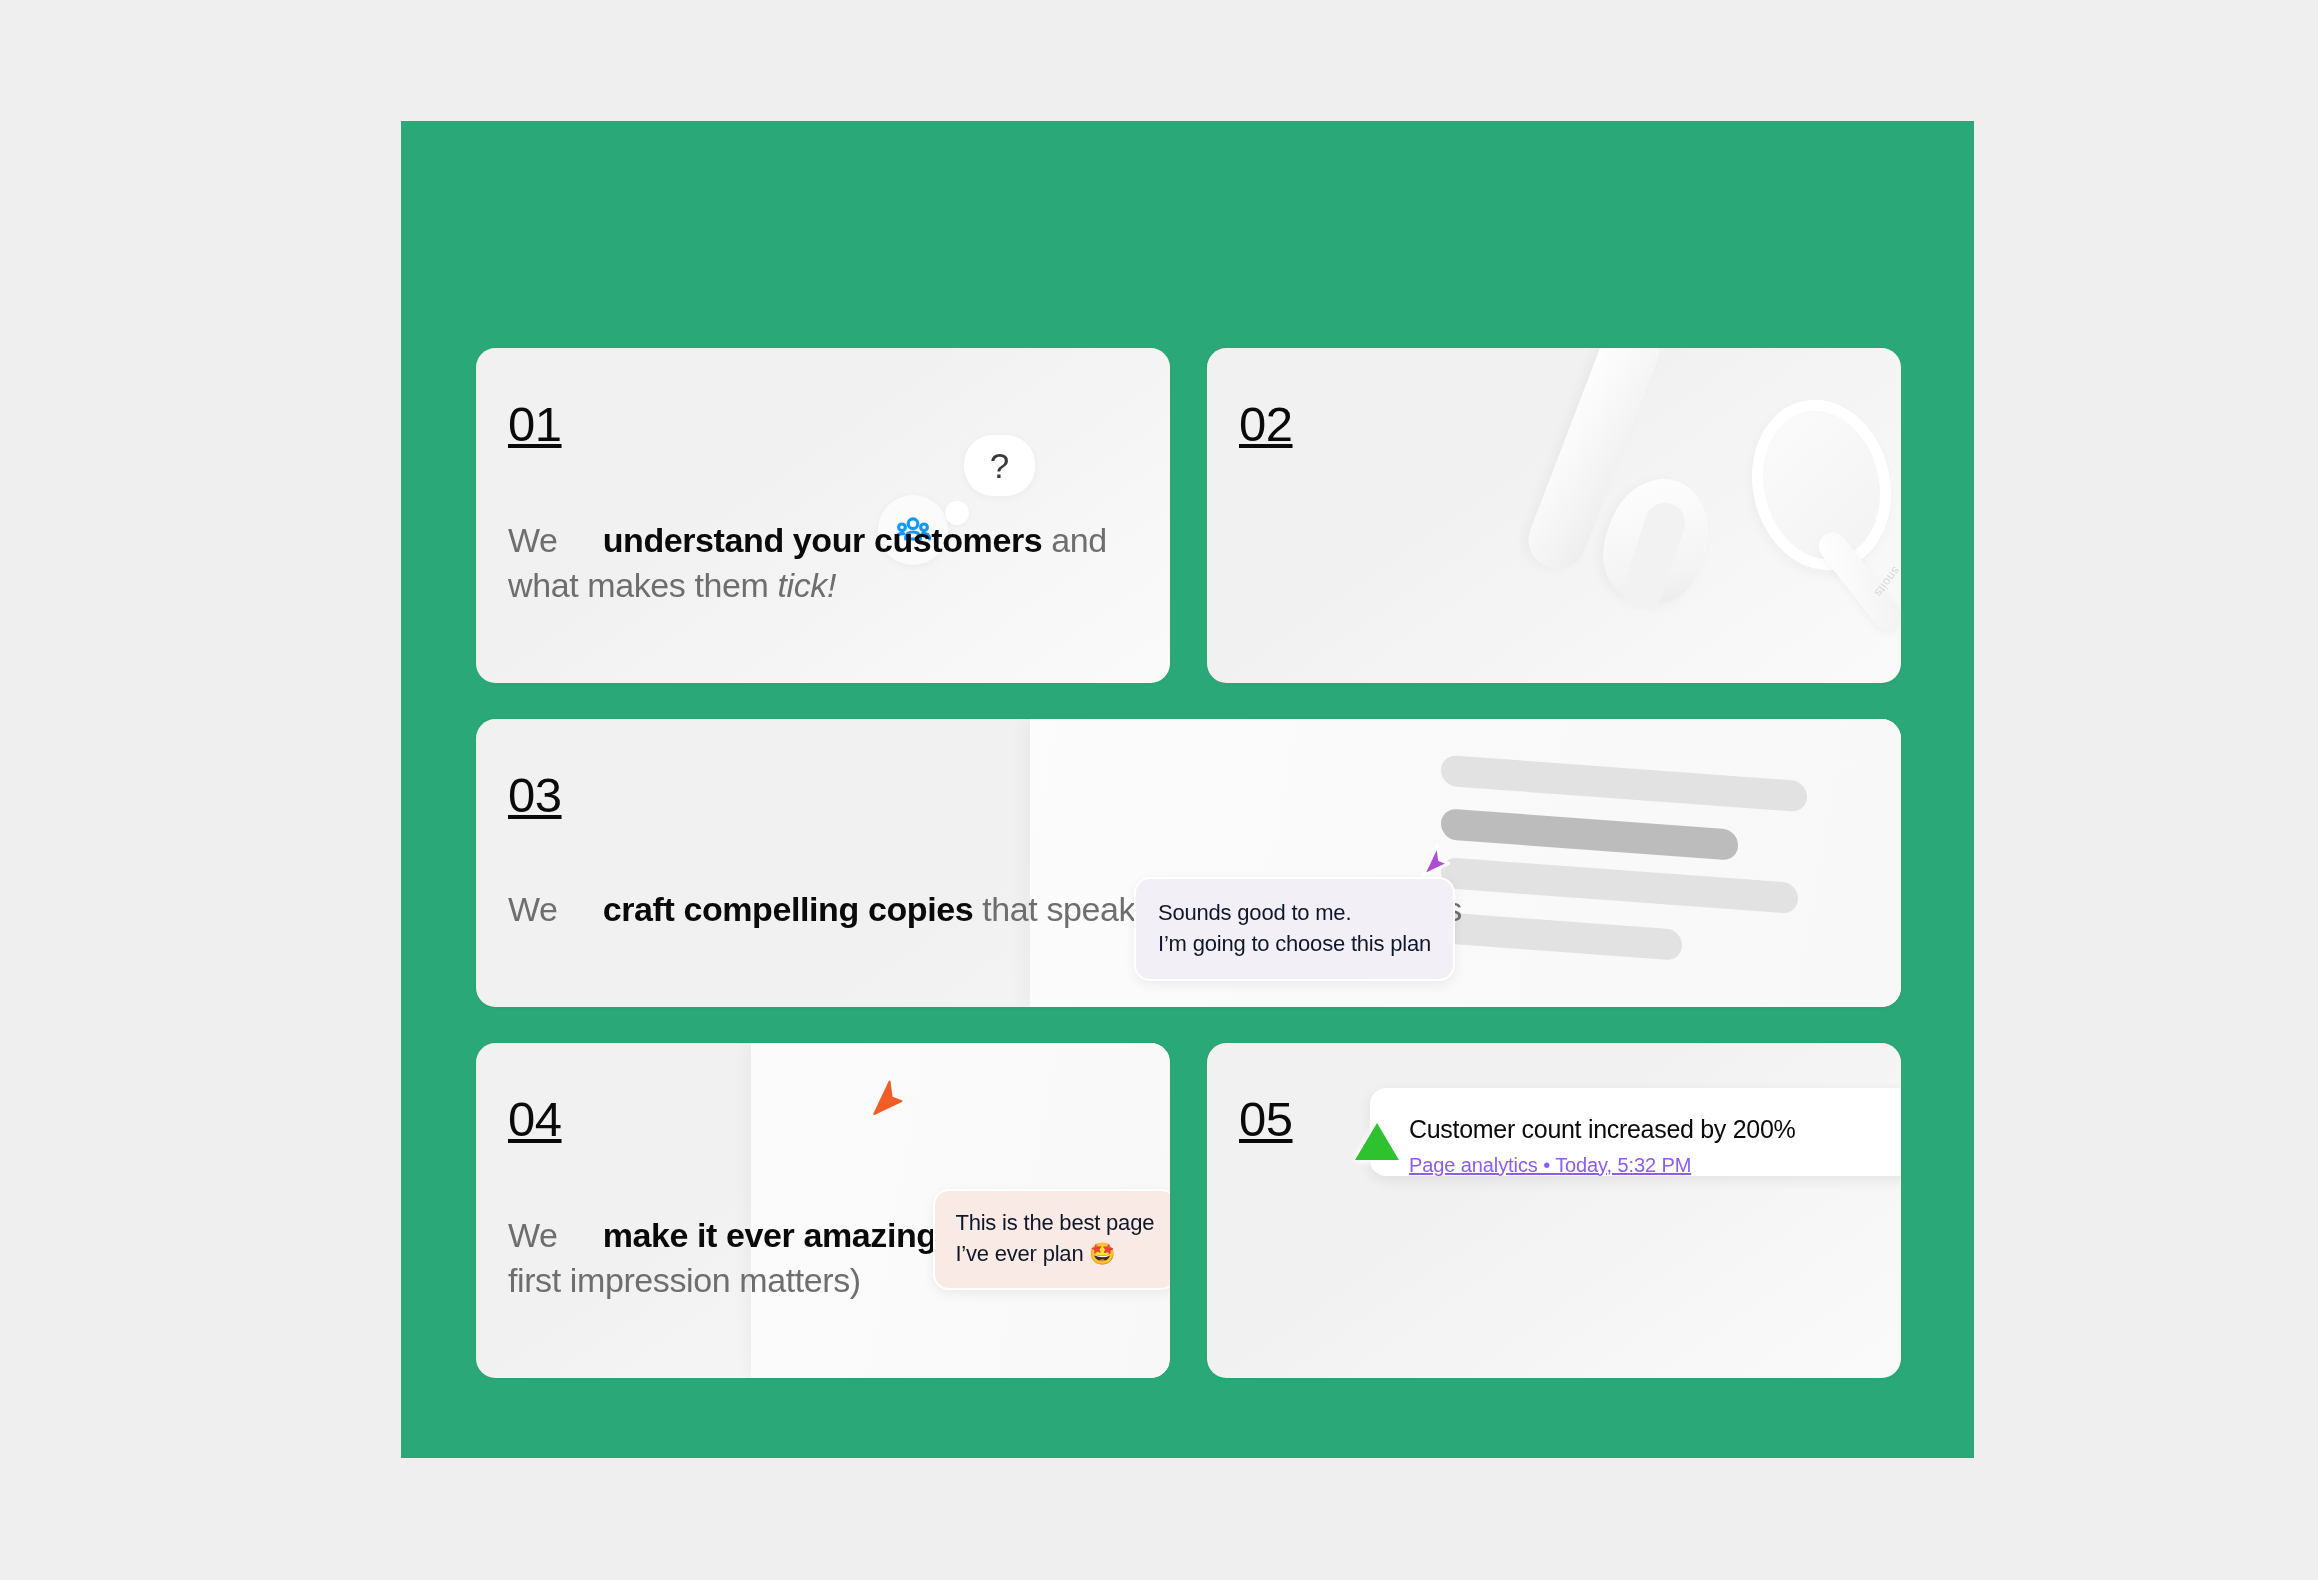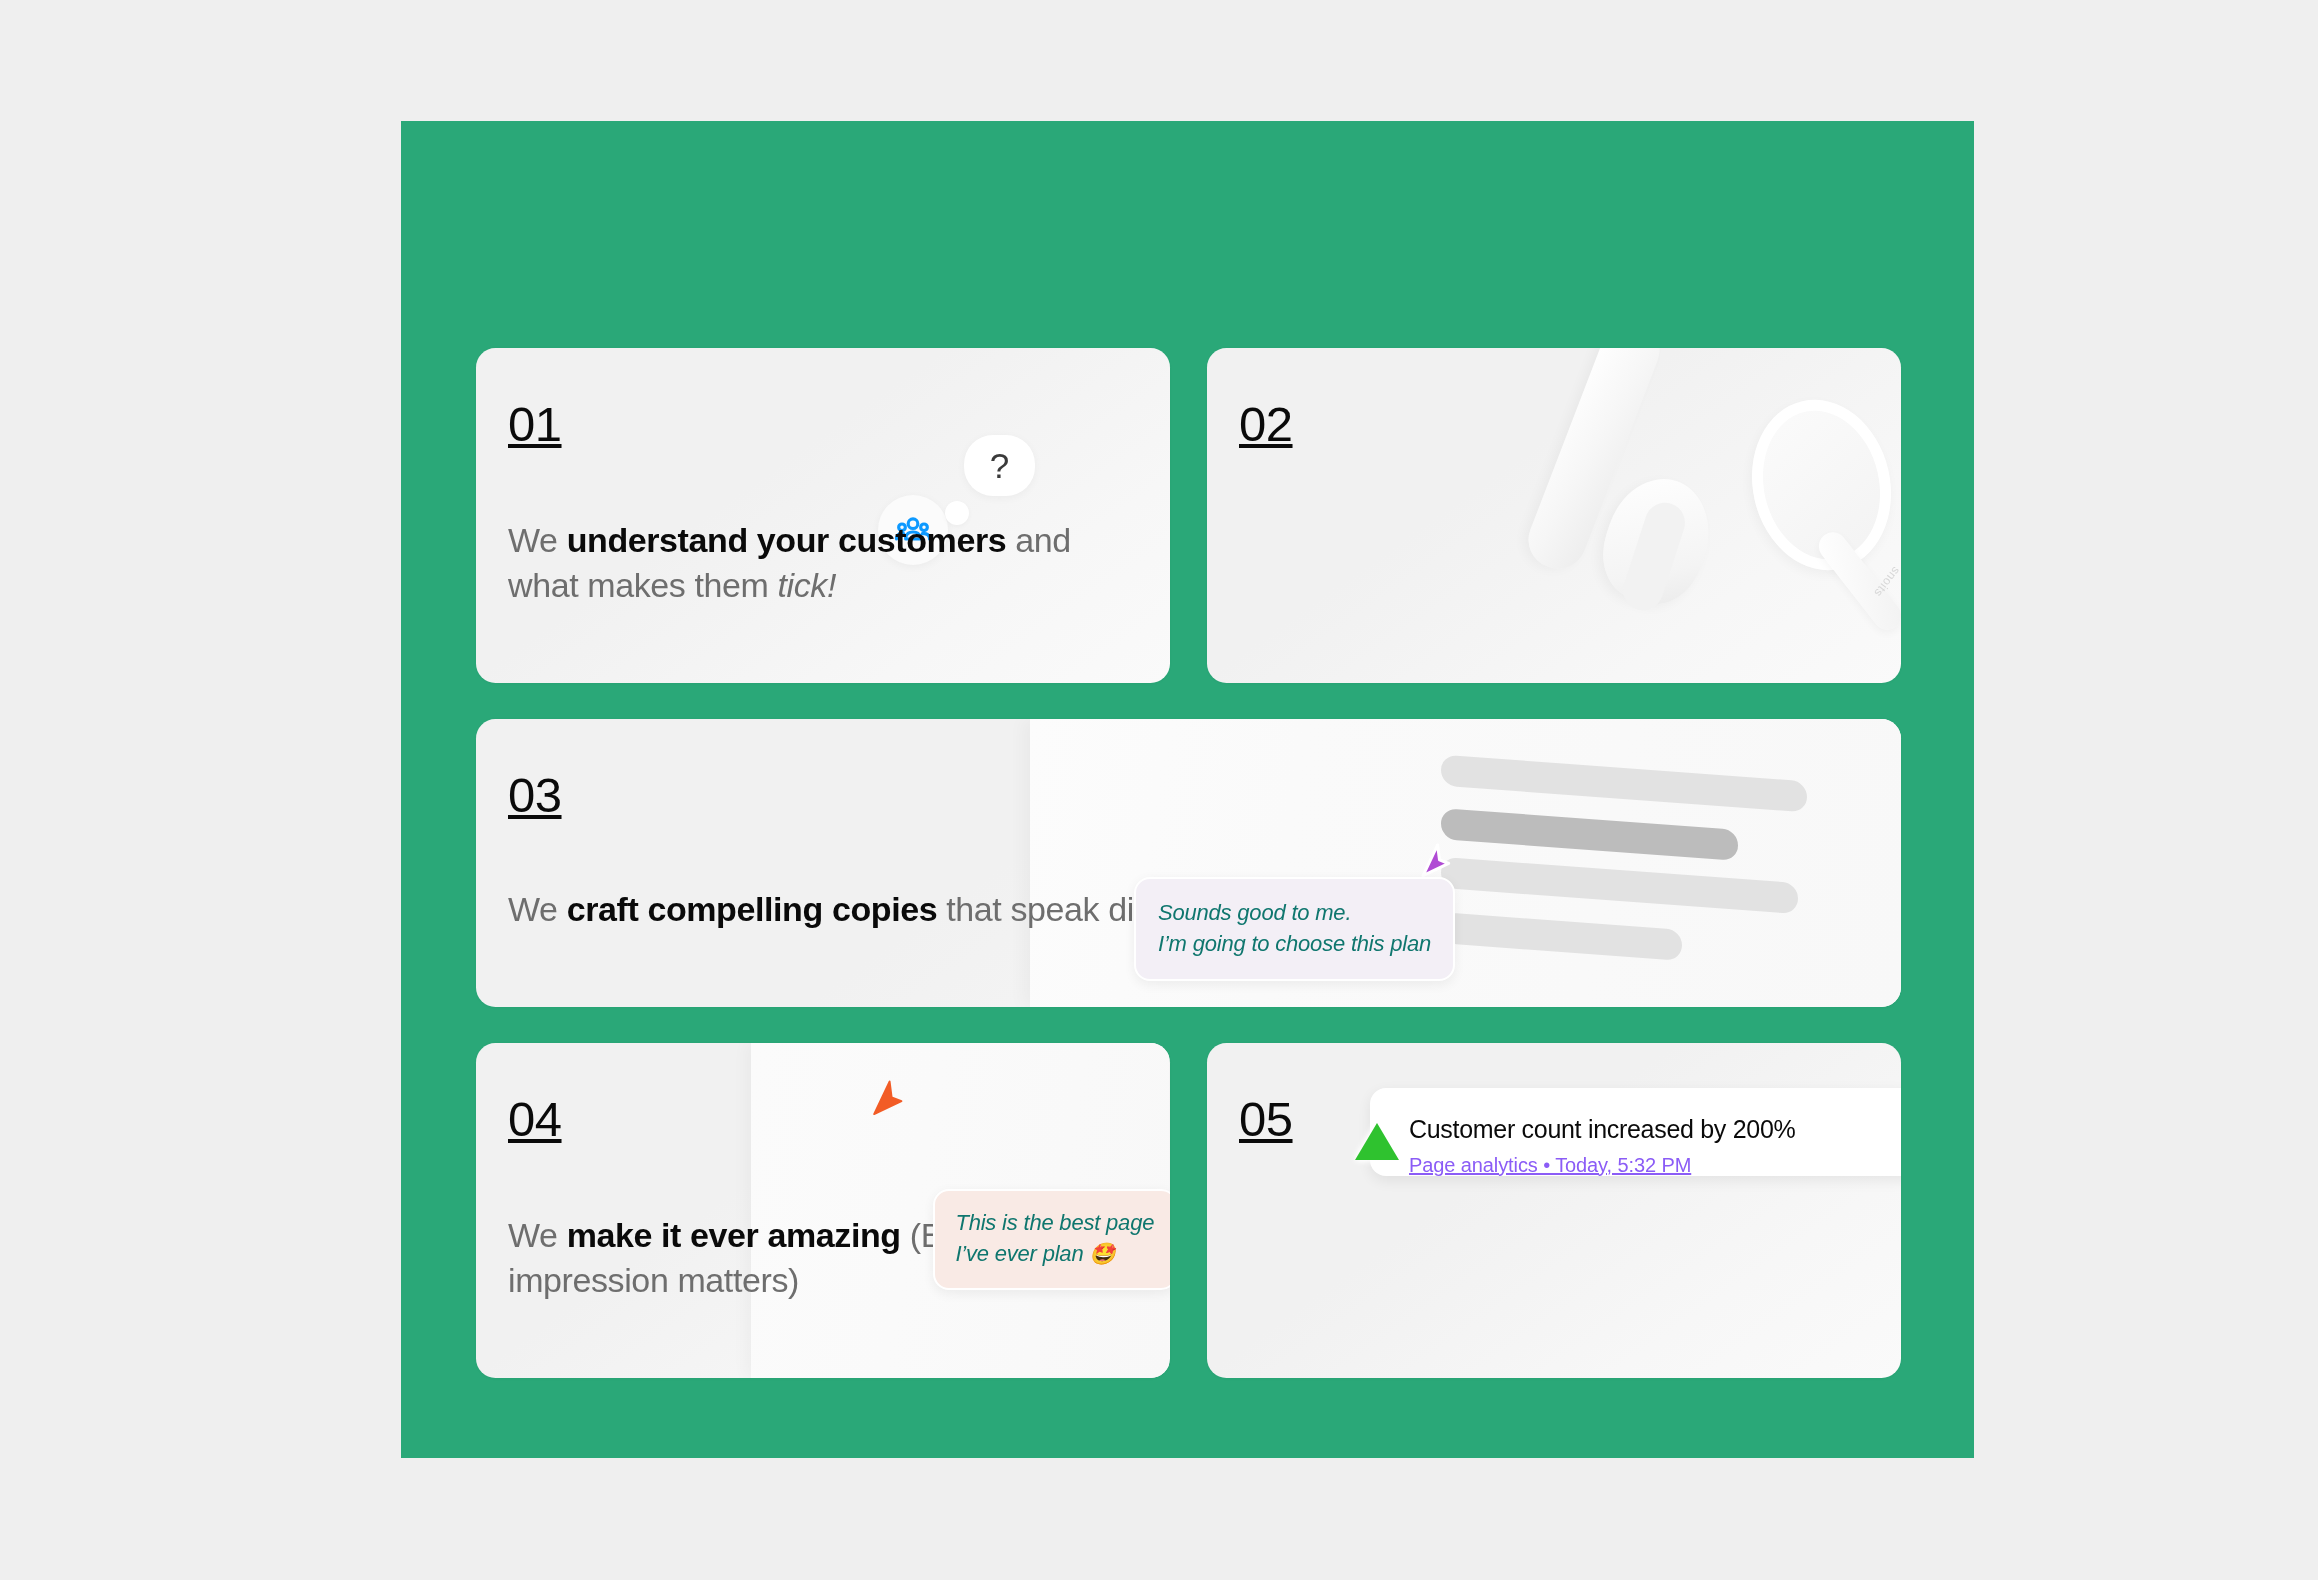--- a/index.html
+++ b/index.html
@@ -67,21 +67,21 @@
     position:absolute;
     left:32px;
     right:26px;
     font-size:34px;
     line-height:1.33;
     color:#6e6e6e;
     font-weight:400;
     letter-spacing:-0.4px;
     z-index:6;
   }
-  .card-copy b{color:#0a0a0a;font-weight:700;}
+  .card-copy b{color:#0a0a0a;font-weight:700;margin-left:36px;}
   .card-copy i{font-style:italic;}
   .copy-b2{bottom:41px;}
   .copy-b1{bottom:40px;}
 
   
   .c1-circle{
     position:absolute;
     left:402px;top:147px;
     width:70px;height:70px;
     border-radius:50%;
@@ -193,24 +193,23 @@
   .tip{
     position:absolute;
     border-radius:16px;
     z-index:12;
     box-shadow:0 3.7px 12px rgba(0,0,0,0.06);
     border:2.8px solid #ffffff;
   }
   .tip-text{
     font-size:22px;
     line-height:1.42;
-    color:#0f766e;
+    color:#0f172a;
     letter-spacing:-0.2px;
     white-space:nowrap;
-    font-style:italic;
   }
   .c3-tip{
     left:658px;top:158px;
     background:#f3eff6;
     padding:17.6px 22px 20.4px 22px;
   }
 
   
   .c4-sheet{
     position:absolute;

